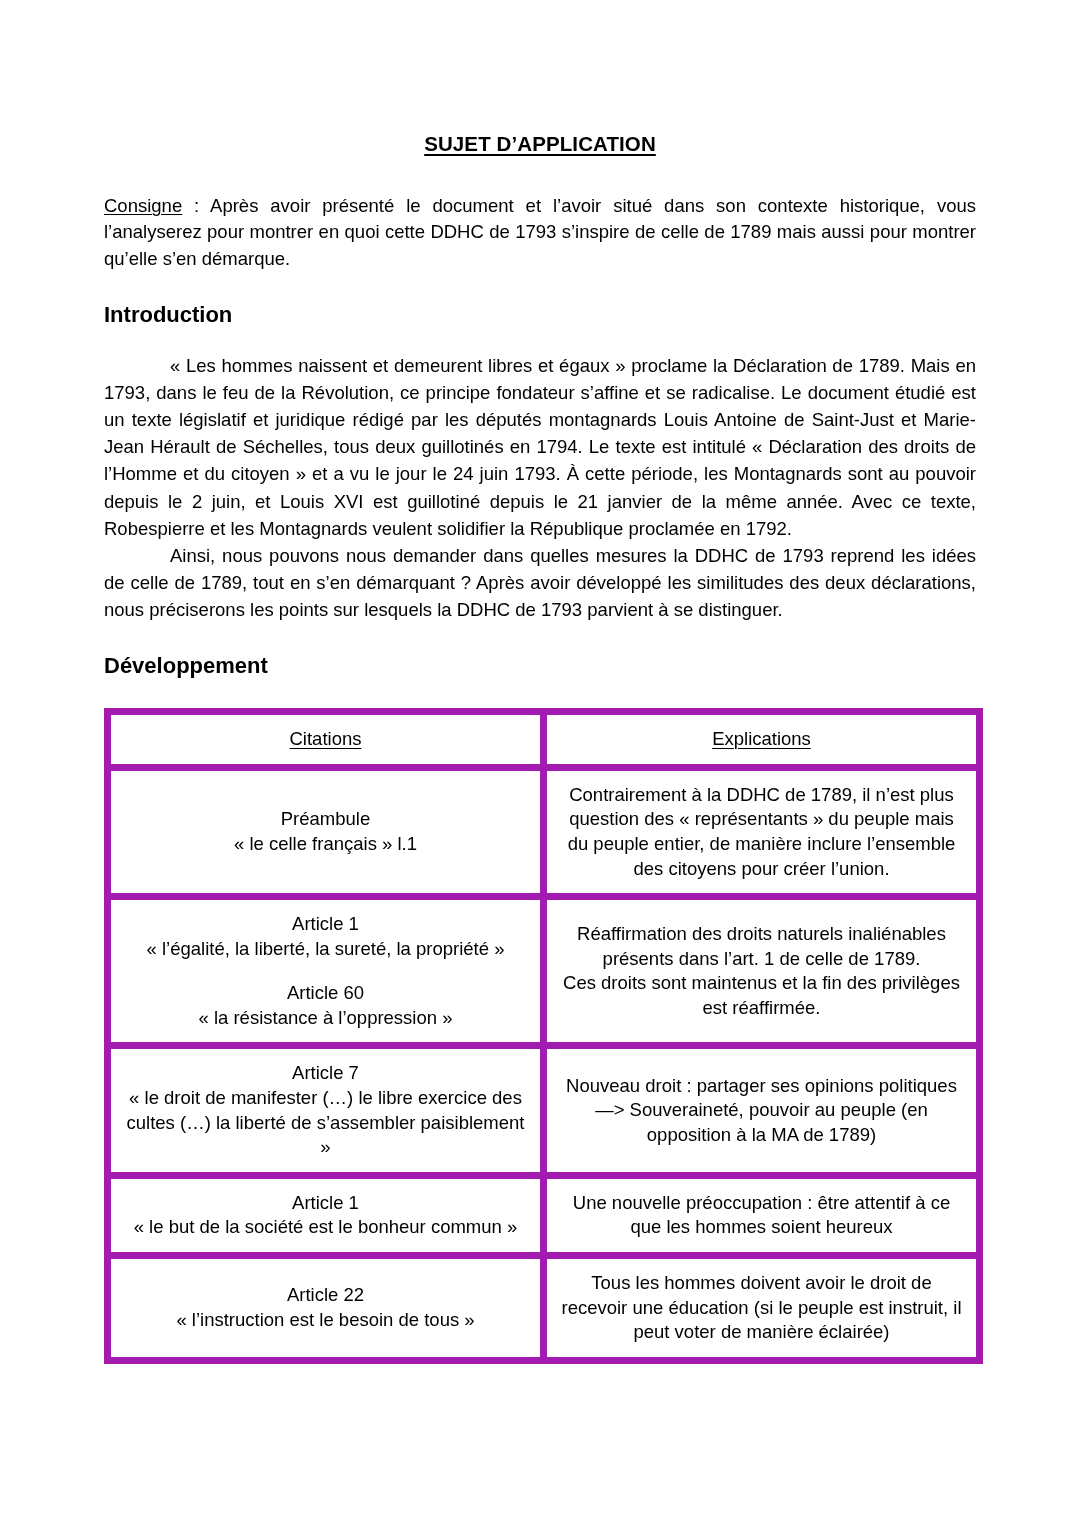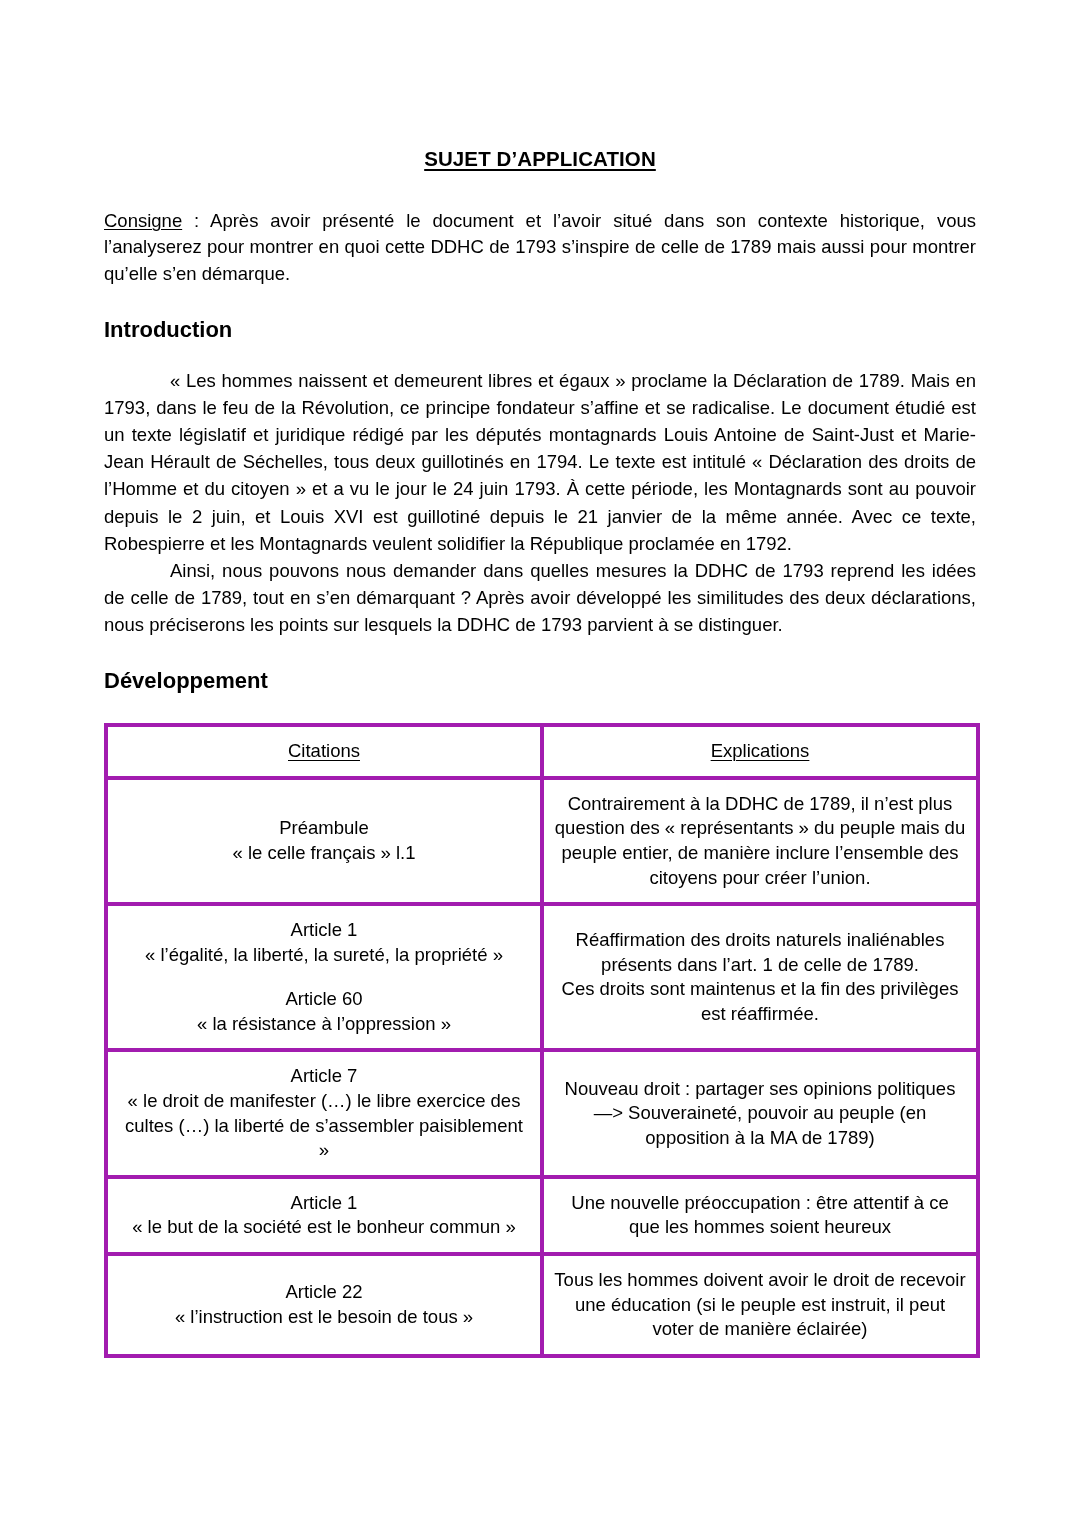--- a/index.html
+++ b/index.html
@@ -27,21 +27,21 @@
     top: 0;
     width: 872px;
   }
 
   
   .doc-title {
     text-align: center;
     font-size: 20.5px;
     font-weight: bold;
     letter-spacing: 0.1px;
-    margin: 16px;
+    margin: 1px;
     padding-top: 130px;
     line-height: 1.25;
   }
   .doc-title .u {
     text-decoration: underline;
     text-underline-offset: 3px;
     text-decoration-thickness: 2px;
   }
 
   
@@ -98,21 +98,21 @@
     width: 872px;
     border-collapse: collapse;
     table-layout: fixed;
     font-size: 18.5px;
   }
   table.dev-table col.col-citations { width: 436px; }
   table.dev-table col.col-explications { width: 436px; }
 
   table.dev-table th,
   table.dev-table td {
-    border: 4px solid #a21caf;
+    border: 7px solid #a21caf;
     text-align: center;
     vertical-align: middle;
     padding: 9px 10px;
     line-height: 1.33;
     font-weight: normal;
   }
   table.dev-table thead th {
     padding-top: 12px;
     padding-bottom: 12px;
   }

